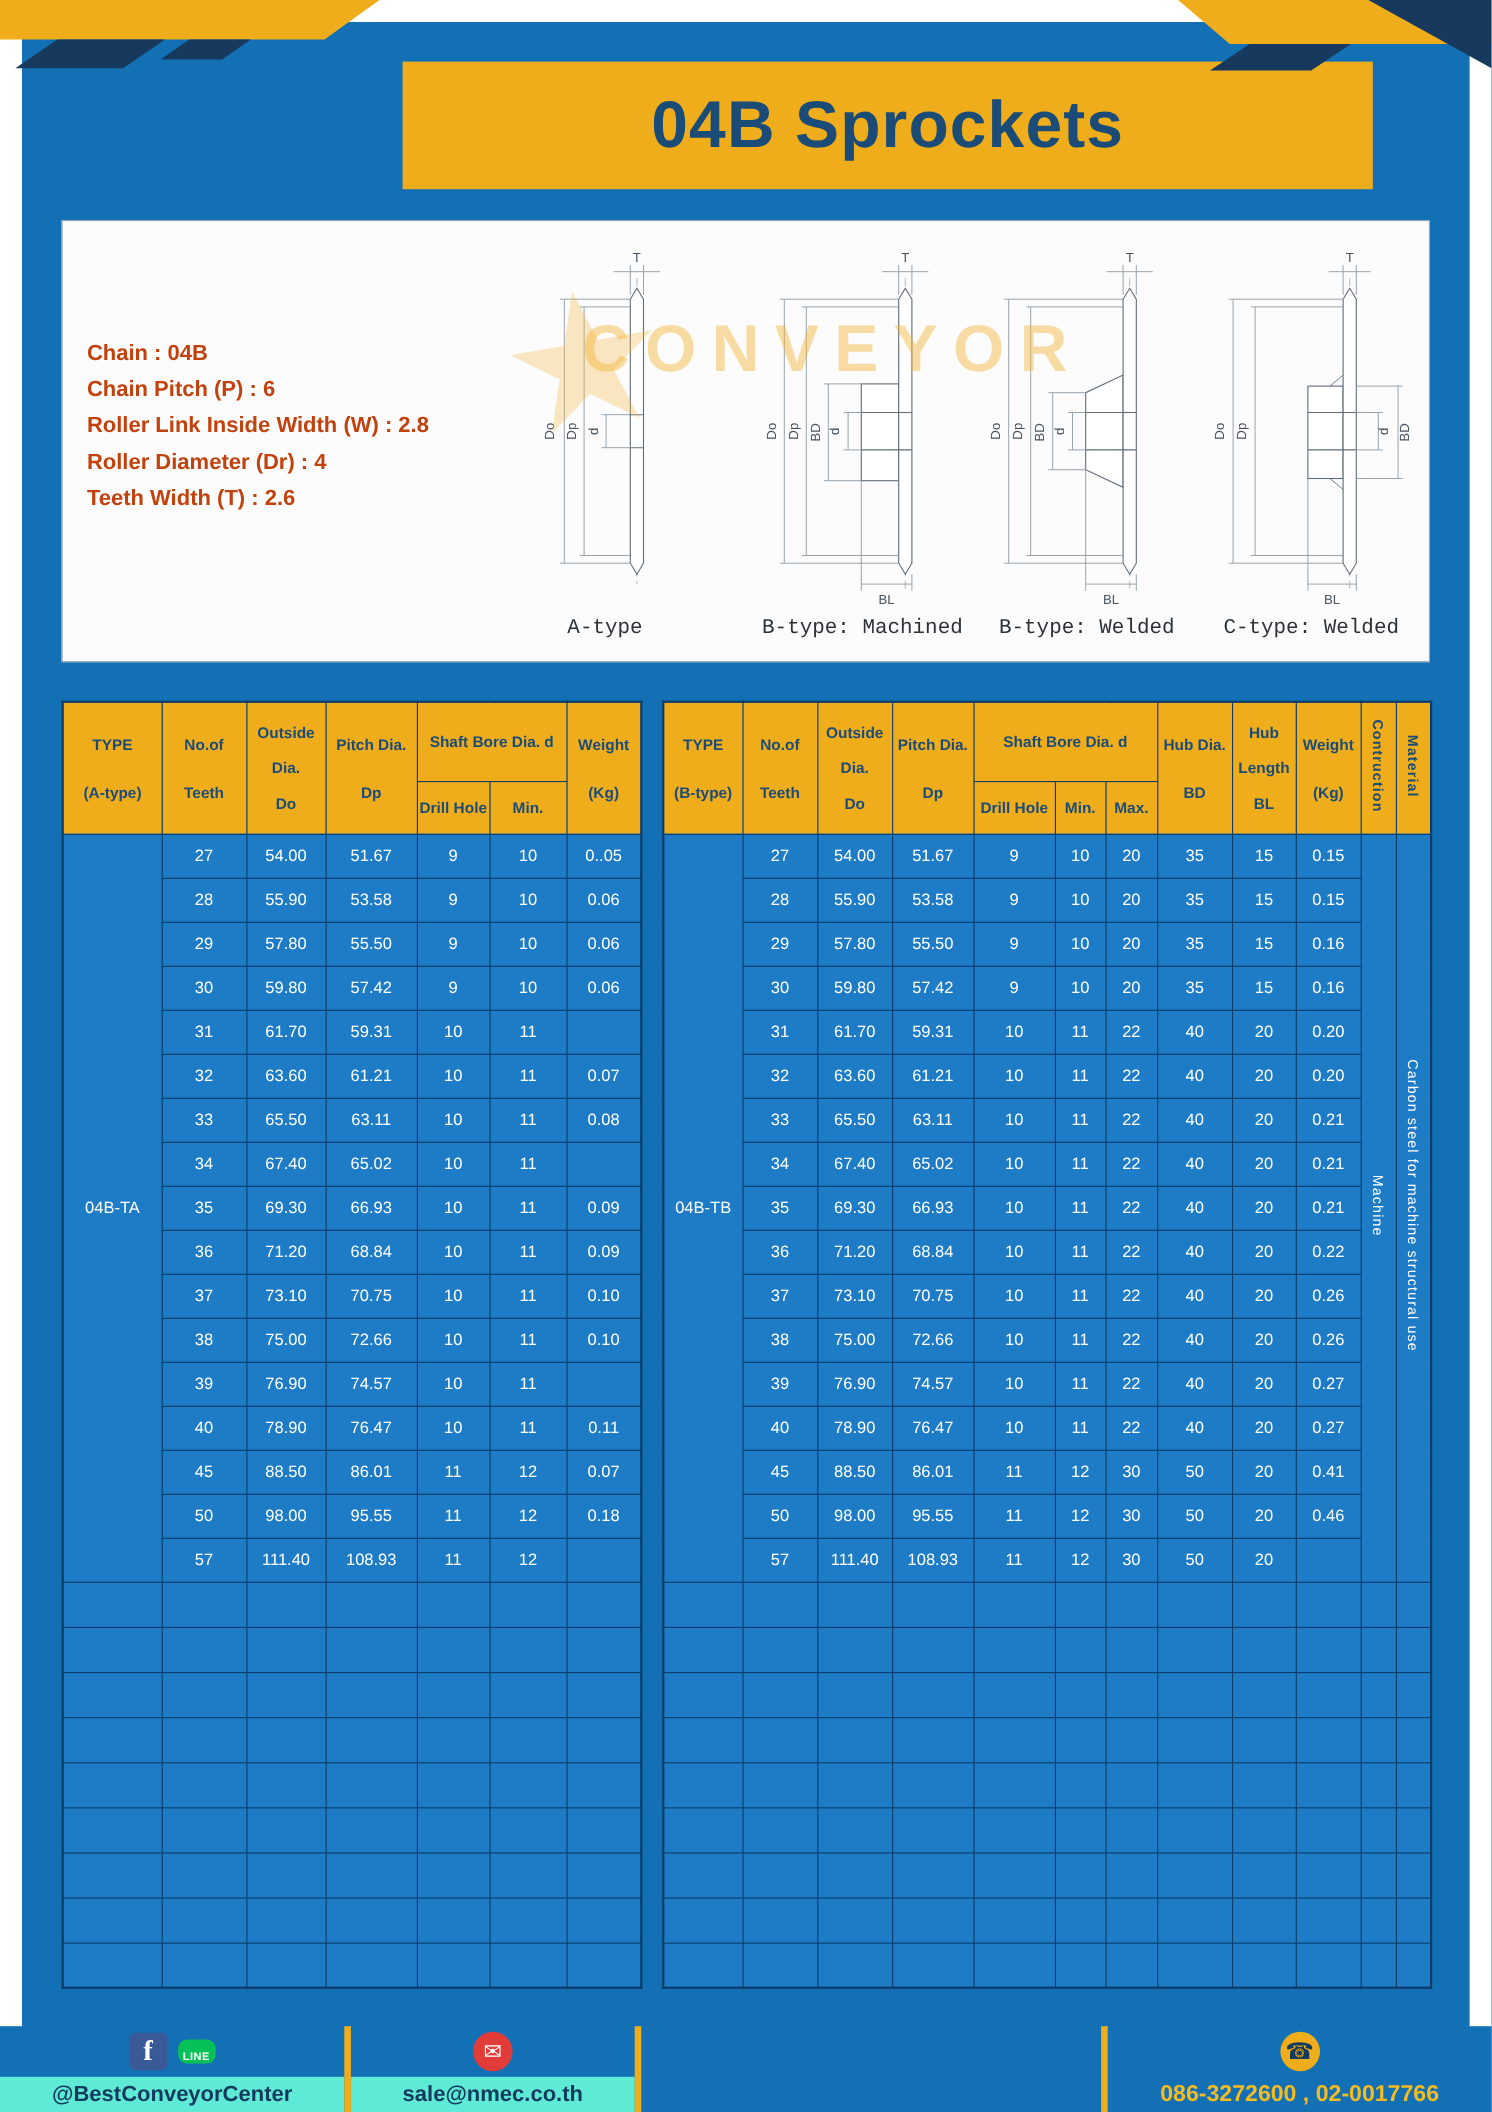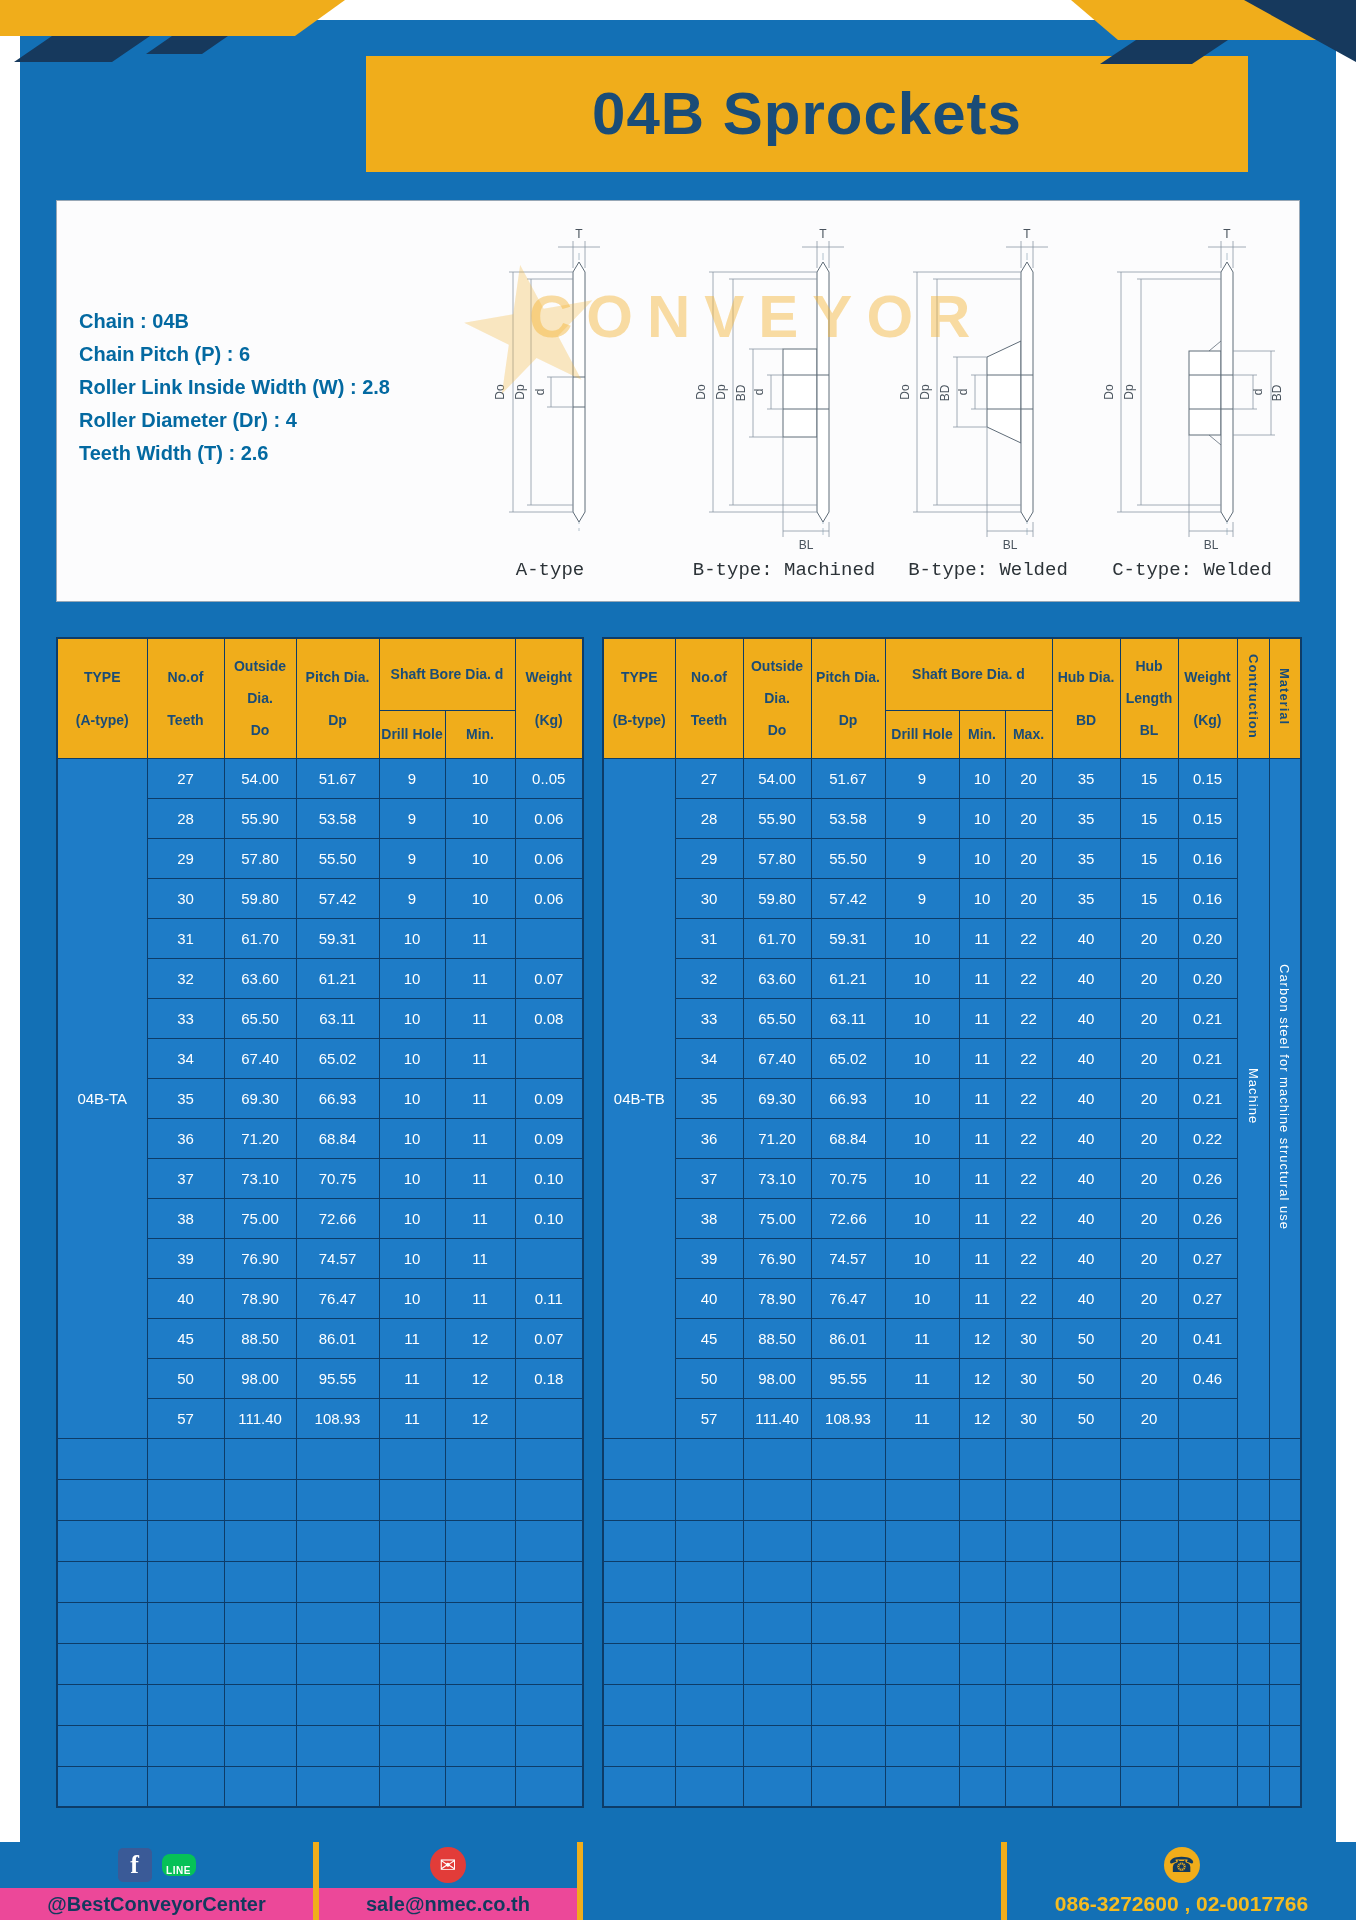--- a/index.html
+++ b/index.html
@@ -26,21 +26,21 @@
     color:#1a4c77; font-size:60px; font-weight:bold; letter-spacing:1px;
   }
 
   
   .spec-box {
     position:absolute; left:36px; top:180px; width:1244px; height:402px;
     background:#fcfcfd; border:1px solid #97a7b6;
   }
   .spec-lines {
     position:absolute; left:22px; top:104px;
-    color:#0369a1; font-size:20px; font-weight:bold; line-height:33px;
+    color:#c2410c; font-size:20px; font-weight:bold; line-height:33px;
     white-space:nowrap;
   }
   .watermark-star {
     position:absolute; left:398px; top:28px; font-size:170px;
     color:rgba(244,183,64,0.32); transform:rotate(-10deg);
     pointer-events:none; z-index:3;
   }
   .watermark {
     position:absolute; left:472px; top:78px; z-index:4;
     font-size:60px; font-weight:bold; letter-spacing:14px; line-height:76px;
@@ -85,21 +85,21 @@
   .f-sec { position:absolute; top:0; height:78px; }
   .f-s1 { left:0; width:313px; }
   .f-s2 { left:319px; width:258px; }
   .f-s3 { left:583px; width:418px; }
   .f-s4 { left:1007px; width:349px; }
   .f-div { position:absolute; top:0; width:6px; height:78px; background:#f0ad1b; }
   .f-div1 { left:313px; } .f-div2 { left:577px; } .f-div3 { left:1001px; }
   .f-icons { height:46px; display:flex; justify-content:center; align-items:center; gap:10px; }
   .f-strip {
     height:32px; line-height:32px; text-align:center;
-    background:#ec4899; color:#123a5e; font-size:20px; font-weight:bold;
+    background:#5eead4; color:#123a5e; font-size:20px; font-weight:bold;
   }
   .f-strip-plain {
     height:32px; line-height:32px; text-align:center;
     color:#f5bb20; font-size:21px; font-weight:bold;
   }
   .fb-icon {
     width:34px; height:34px; background:#3a5a97; border-radius:5px;
     color:#ffffff; font-family:"Liberation Serif", serif; font-weight:bold;
     font-size:26px; text-align:center; line-height:34px;
   }

